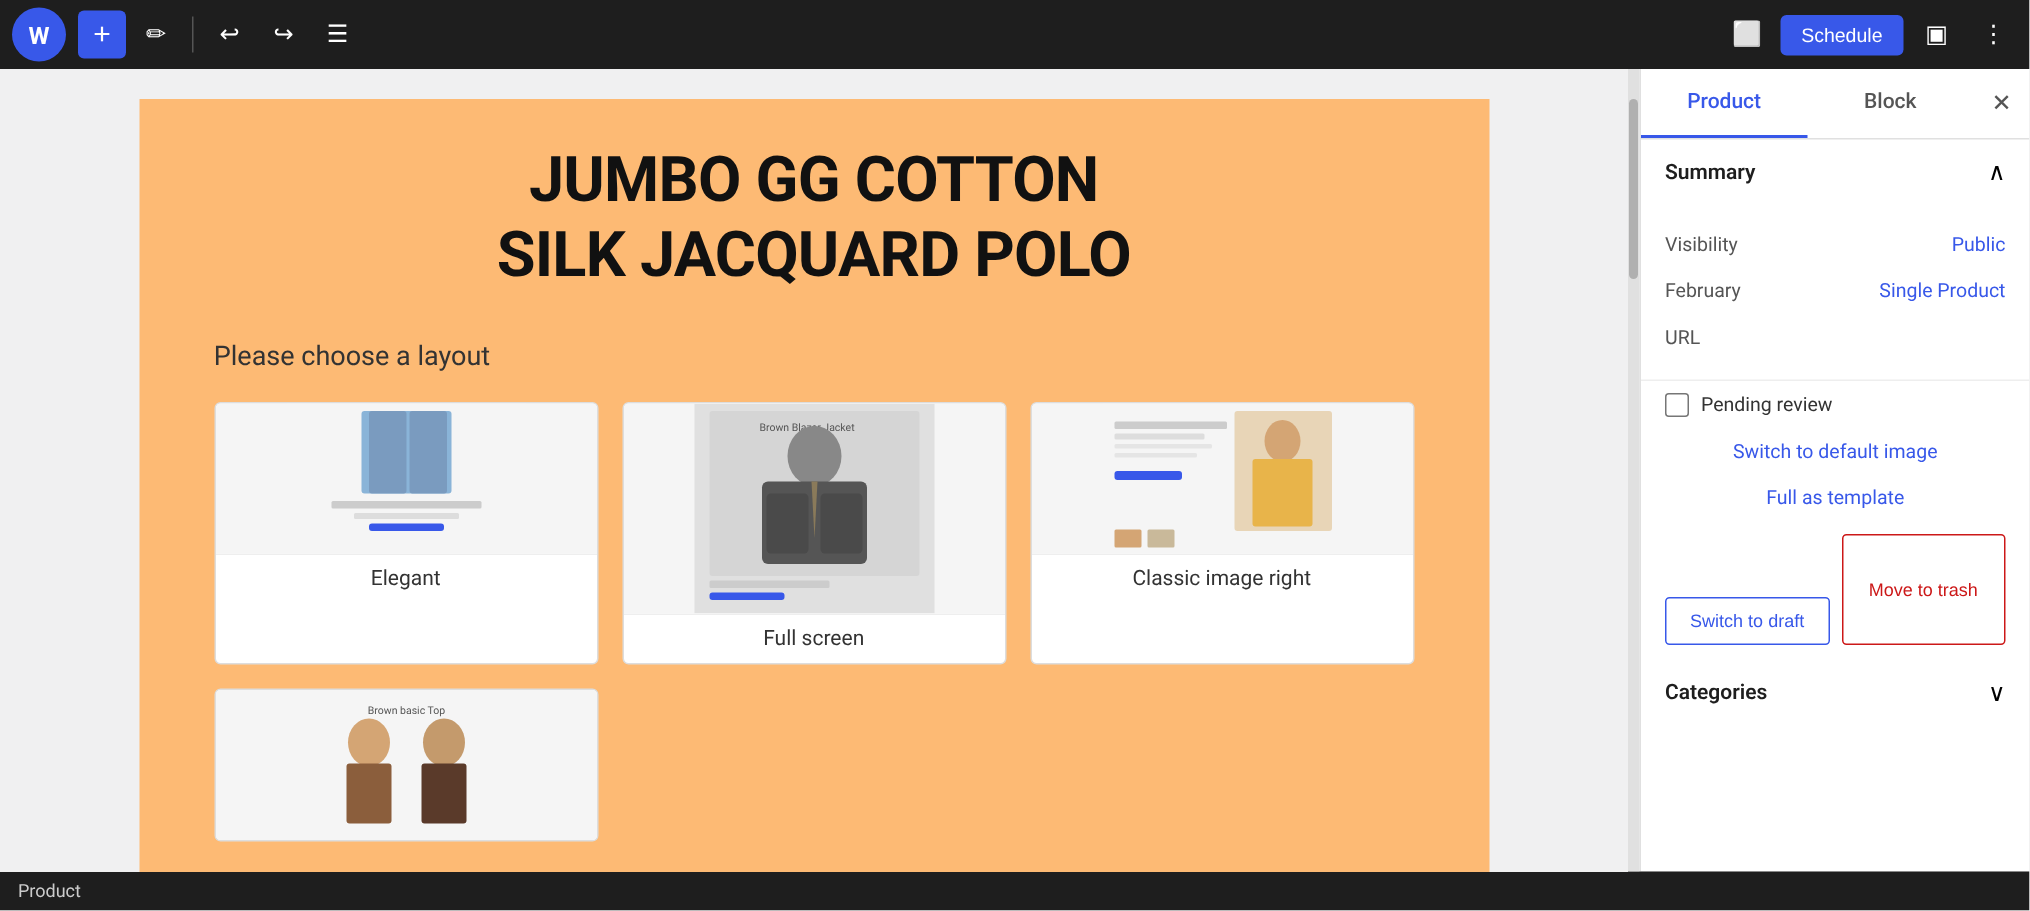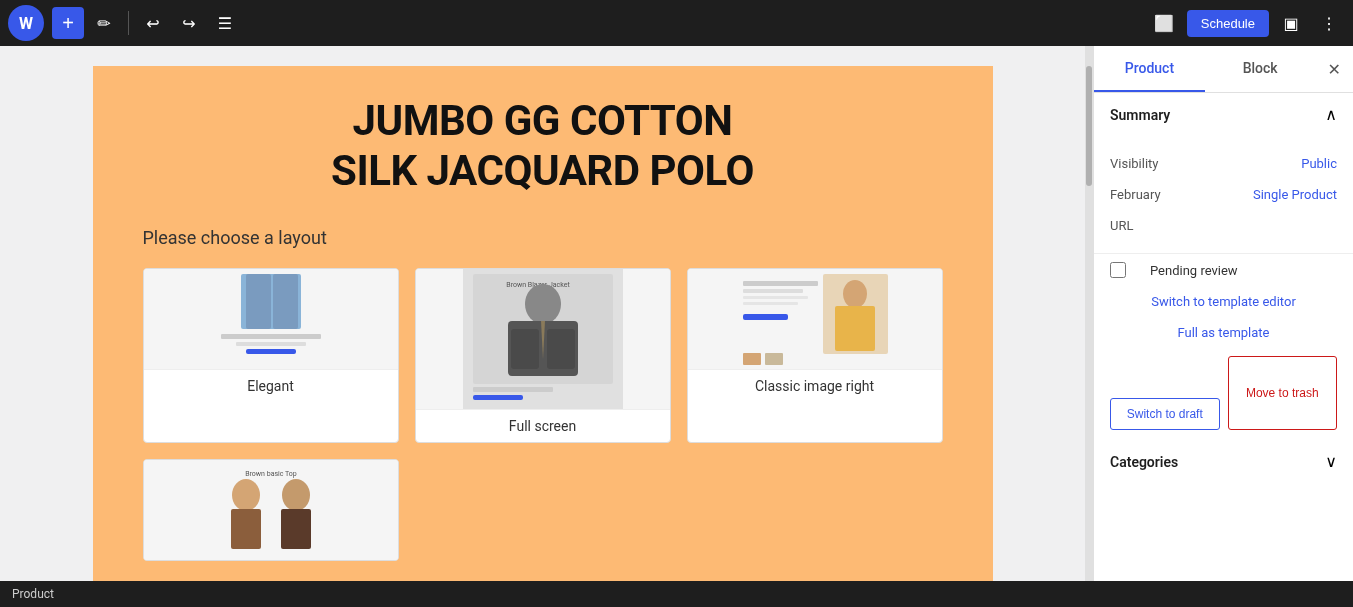--- a/index.html
+++ b/index.html
@@ -95,21 +95,21 @@
     }
     .sidebar-section-title { font-size: 14px; font-weight: 600; color: #1e1e1e; }
 
     .sidebar-row {
       display: flex; align-items: flex-start; justify-content: space-between; padding: 8px 0;
     }
     .sidebar-row-label { font-size: 13px; color: #555; }
     .sidebar-row-value { font-size: 13px; color: #3858e9; text-align: right; max-width: 150px; }
 
     .sidebar-checkbox-row {
-      display: flex; align-items: center; gap: 24px; padding: 8px 16px;
+      display: flex; align-items: center; gap: 8px; padding: 8px 16px;
     }
     .sidebar-checkbox-row input[type=checkbox] { width: 16px; height: 16px; }
     .sidebar-checkbox-label { font-size: 13px; color: #333; }
 
     .sidebar-link {
       display: block; text-align: center; color: #cc1818; font-size: 13px; padding: 8px; cursor: pointer; text-decoration: none;
     }
     .sidebar-link.blue { color: #3858e9; }
 
     .sidebar-action-row {
@@ -280,21 +280,21 @@
           <span class="sidebar-row-label">URL</span>
           <span class="sidebar-row-value"></span>
         </div>
       </div>
 
       <div class="sidebar-checkbox-row">
         <input type="checkbox" id="pending-review" style="">
         <label for="pending-review" class="sidebar-checkbox-label">Pending review</label>
       </div>
 
-      <a class="sidebar-link blue" href="#">Switch to template editor</a>
+      <a class="sidebar-link blue" href="#">Switch to default image</a>
       <a class="sidebar-link blue" href="#">Full as template</a>
 
       <div class="sidebar-action-row">
         <button class="btn-switch-draft">Switch to draft</button>
         <button class="btn-move-trash">Move to trash</button>
       </div>
     </div>
 
     <div class="sidebar-categories-header">
       <span class="sidebar-section-title">Categories</span>

